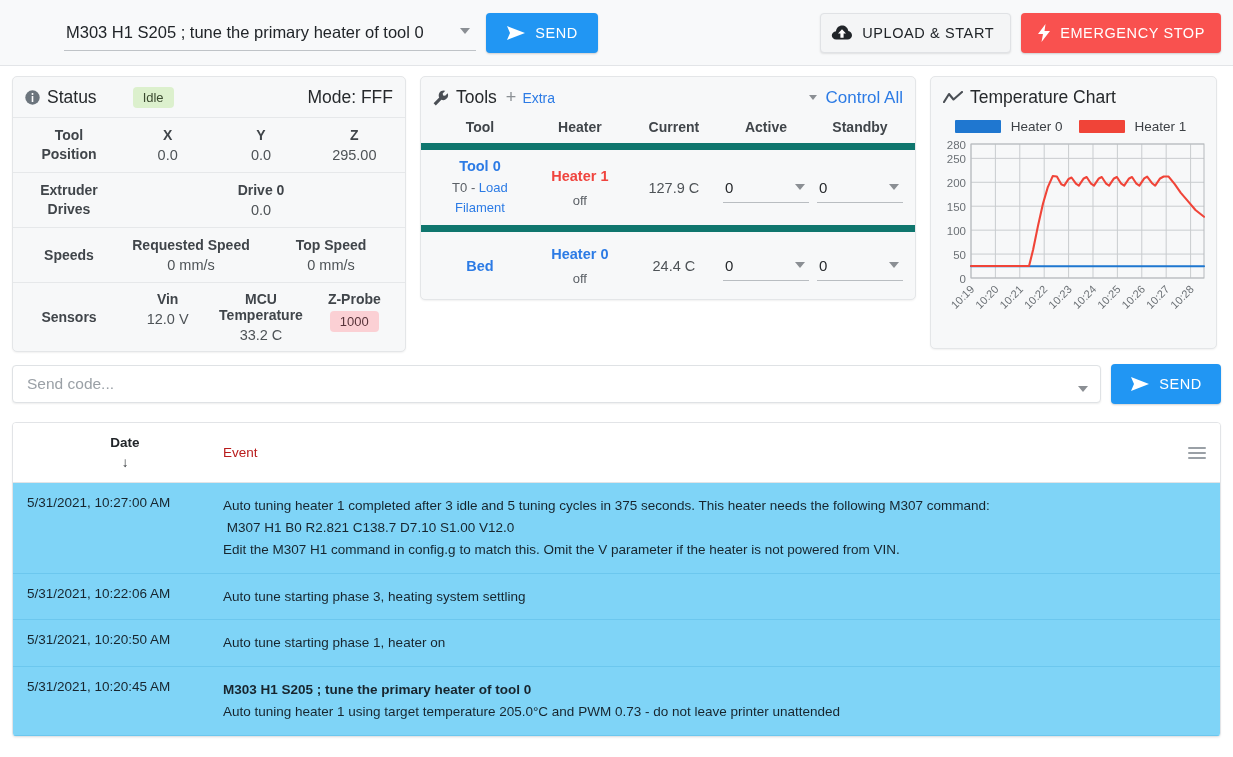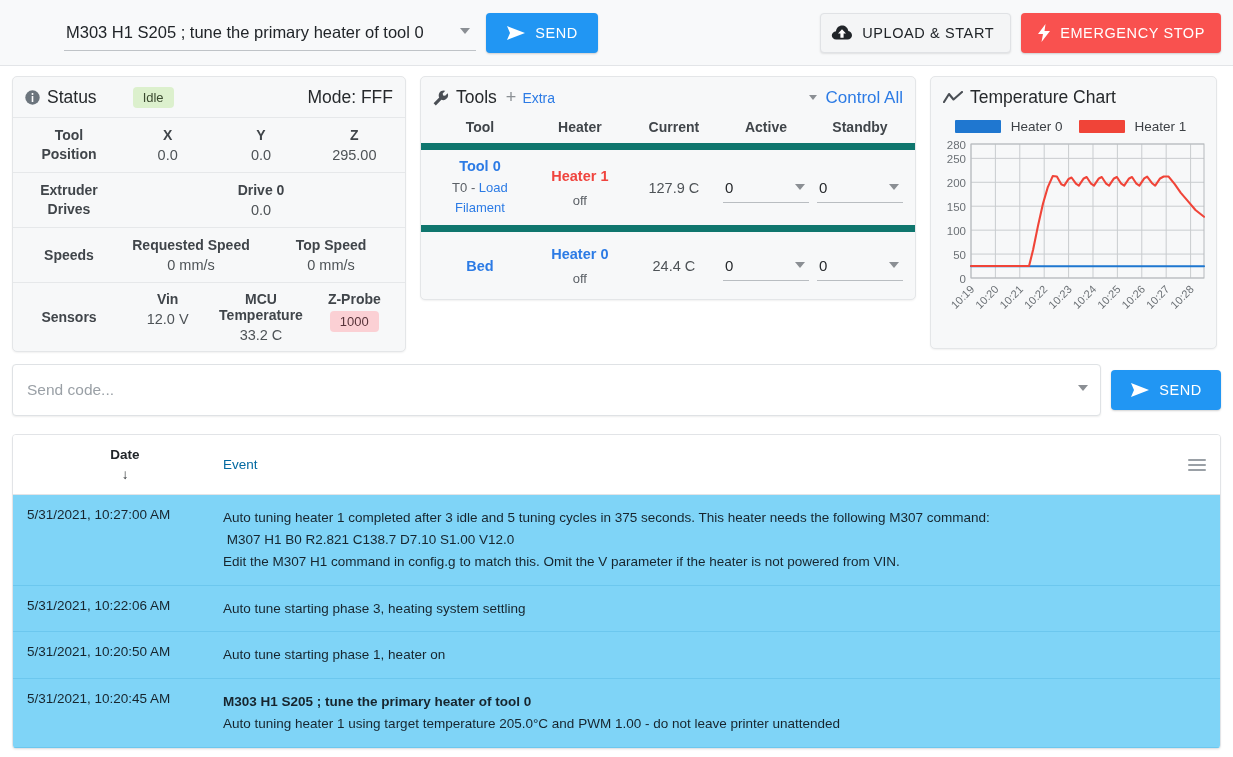--- a/index.html
+++ b/index.html
@@ -202,21 +202,21 @@
   
   .console-bar {
     display: flex;
     align-items: center;
     gap: 10px;
     padding: 12px 12px 10px 12px;
   }
   .code-input {
     flex: 1;
     position: relative;
-    height: 52px;
+    height: 38px;
     background: #fff;
     border: 1px solid #dfe2e5;
     border-radius: 4px;
     box-shadow: 0 1px 2px rgba(0,0,0,.07);
     display: flex;
     align-items: center;
     padding: 0 34px 0 14px;
   }
   .code-input .ph { color: #9aa0a6; font-size: 15.5px; }
   .code-input .caret2 {
@@ -246,21 +246,21 @@
     overflow: hidden;
   }
   .log-head {
     display: flex;
     align-items: center;
     padding: 12px 14px;
     border-bottom: 1px solid #e2e4e7;
     background: #fff;
   }
   .log-head .hdate { width: 196px; font-weight: bold; font-size: 13.5px; display: flex; align-items: center; gap: 5px; flex-direction: column;}
-  .log-head .hevent { flex: 1; font-weight: normal; font-size: 13.5px; color: #0369a1; }
+  .log-head .hevent { flex: 1; font-weight: normal; font-size: 13.5px; color: #b91c1c; }
   .ham { display: flex; flex-direction: column; gap: 3px; width: 18px; }
   .ham span { display: block; height: 2px; background: #9aa0a6; border-radius: 1px; }
   .log-row {
     display: flex;
     background: #7fd4f7;
     border-bottom: 1px solid #6cc7ee;
     padding: 12px 14px;
   }
   .log-row .d { width: 196px; font-size: 13.5px; color: #17252e; flex: none; }
   .log-row .e { flex: 1; font-size: 13.5px; color: #17252e; line-height: 1.62; }
@@ -568,17 +568,17 @@
       <div class="log-row">
         <div class="d">5/31/2021, 10:20:50 AM</div>
         <div class="e">
           <div>Auto tune starting phase 1, heater on</div>
         </div>
       </div>
       <div class="log-row">
         <div class="d">5/31/2021, 10:20:45 AM</div>
         <div class="e">
           <div class="bold">M303 H1 S205 ; tune the primary heater of tool 0</div>
-          <div>Auto tuning heater 1 using target temperature 205.0°C and PWM 1.00 - do not leave printer unattended</div>
+          <div>Auto tuning heater 1 using target temperature 205.0°C and PWM 0.73 - do not leave printer unattended</div>
         </div>
       </div>
     </div>
 </div>
 
 </body></html>

